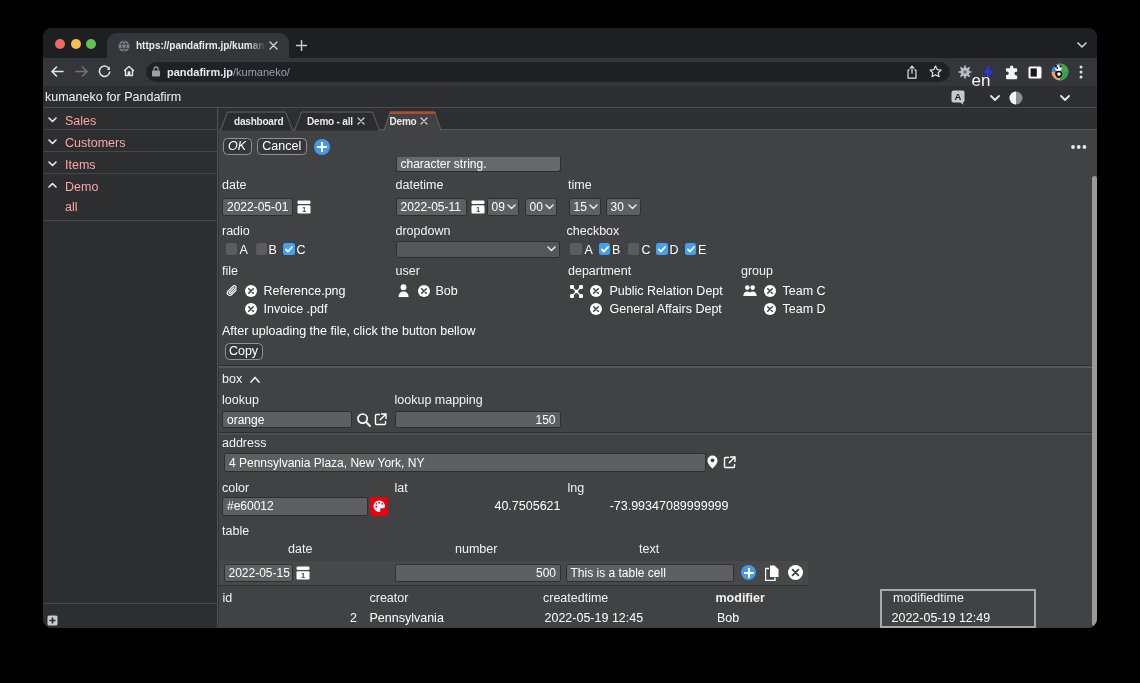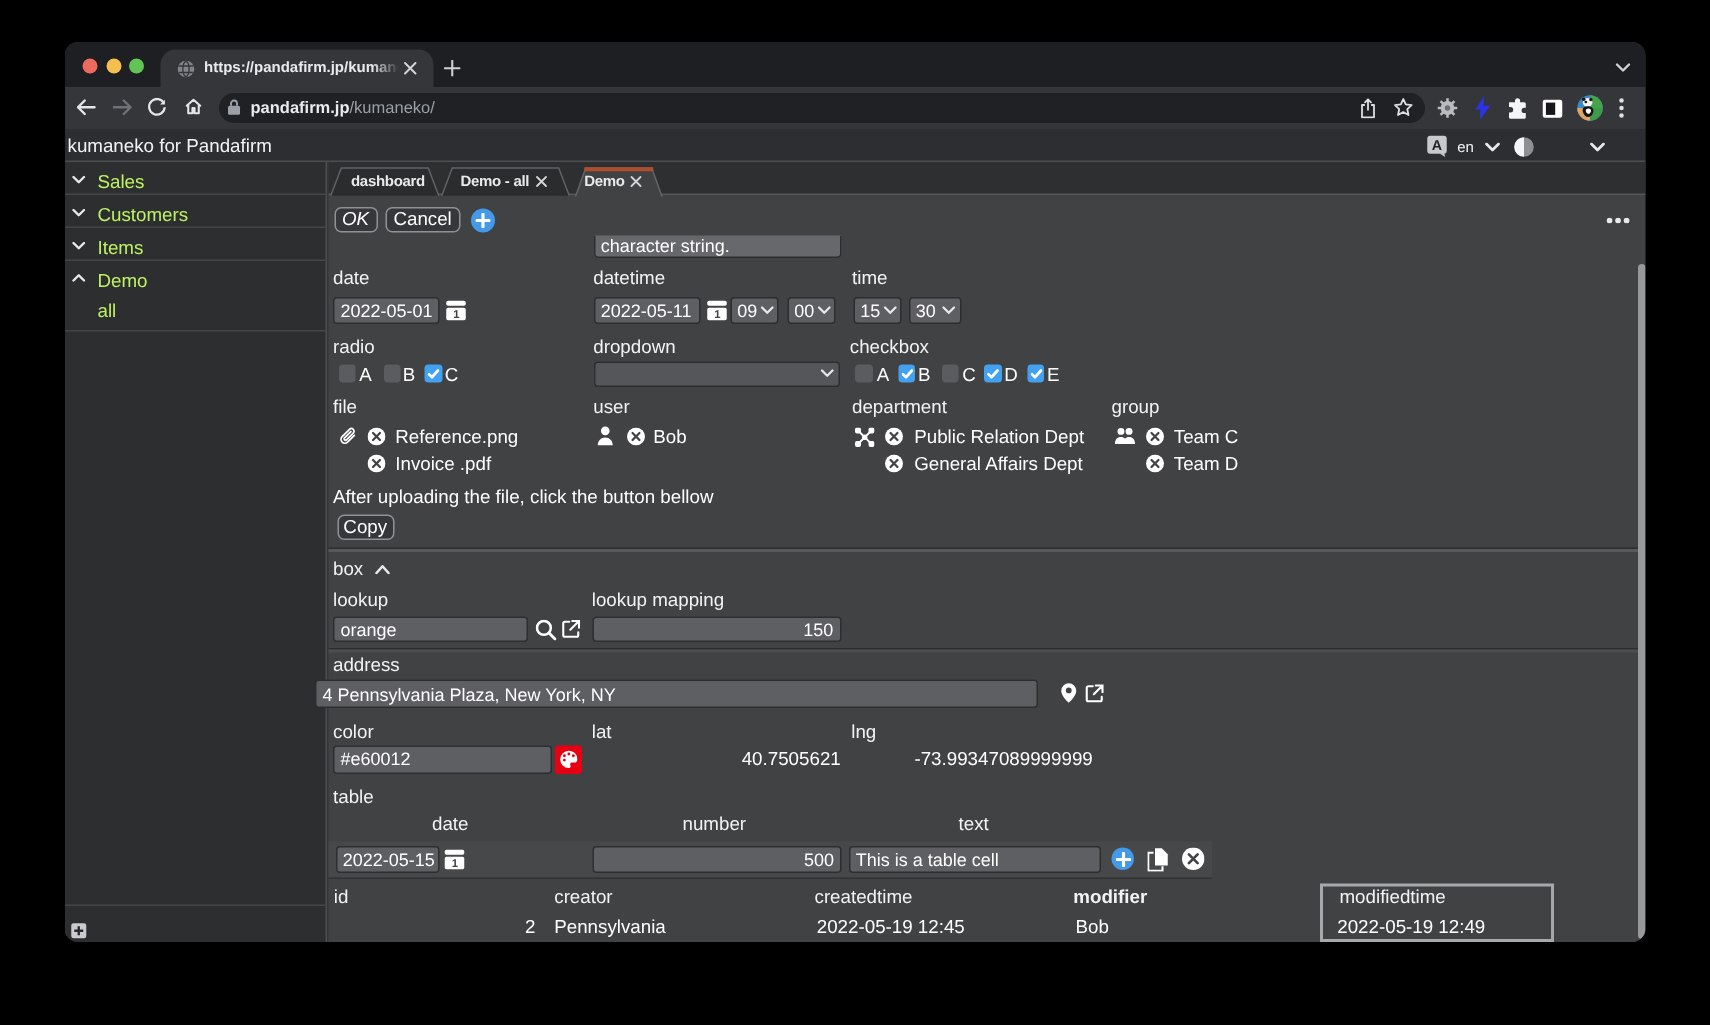--- a/index.html
+++ b/index.html
@@ -9,21 +9,21 @@
 .light{position:absolute;width:10px;height:10px;border-radius:50%;top:39px;}
 .lbl{position:absolute;color:#f2f3f4;font-size:12.5px;line-height:13px;white-space:nowrap;}
 .val{position:absolute;color:#fff;font-size:12.5px;line-height:13px;white-space:nowrap;}
 .inp{position:absolute;background:#5e5f62;border:1px solid #2d2e30;border-radius:2.5px;
   color:#fff;font-size:12px;display:flex;align-items:center;padding:0 4px;white-space:nowrap;overflow:hidden;}
 .btn{position:absolute;background:#36373a;border:1.25px solid #8f9194;border-radius:4.5px;
   color:#fff;font-size:12.5px;display:flex;align-items:center;justify-content:center;}
 .cb{position:absolute;width:11.5px;height:11.5px;border-radius:2.5px;background:#5b5c5f;}
 .cb.on{background:#42a1f0;}
 .plus{position:absolute;border-radius:50%;background:#449ae9;display:flex;align-items:center;justify-content:center;}
-.sideitem{position:absolute;color:#bef264;font-size:12.5px;left:65px;white-space:nowrap;}
+.sideitem{position:absolute;color:#fca5a5;font-size:12.5px;left:65px;white-space:nowrap;}
 .tabtxt{color:#e9eaeb;font-size:10px;font-weight:700;letter-spacing:-0.2px;white-space:nowrap;}
 </style>
 </head>
 <body>
 <div id="clipwin" style="position:absolute;left:43px;top:28px;width:1054px;height:600px;border-radius:9px;overflow:hidden;background:#35363a;will-change:transform;">
 <div style="position:absolute;left:-43px;top:-28px;width:1140px;height:683px;">
 
 <div class="abs" style="left:43px;top:28px;width:1054px;height:30px;background:#1e1f23;border-radius:9px 9px 0 0;"></div>
 <div class="light" style="left:55px;background:#ed6a5e;"></div>
 <div class="light" style="left:70.5px;background:#f5bf4f;"></div>
@@ -111,21 +111,21 @@
         <circle cx="2" cy="12" r="1.5" fill="#dde0e4"></circle>
 </svg>
 
 <div class="abs" style="left:43px;top:86px;width:1054px;height:21.5px;background:#2d2e31;border-bottom:1px solid #4c4e52;"></div>
 <div class="abs" style="left:45px;top:91px;color:#f2f3f4;font-size:12.5px;line-height:13px;white-space:nowrap;">kumaneko for Pandafirm</div>
 <svg class="abs" style="left:951px;top:90px;" width="15" height="15" viewBox="0 0 15 15">
  <rect x="0.5" y="0.5" width="13" height="12" rx="2" fill="#c7c9cc"></rect>
  <path d="M9 12.5l3.5 2.2-0.8-3z" fill="#c7c9cc"></path>
  <text x="7" y="10.2" font-size="9.5" font-weight="bold" fill="#232427" text-anchor="middle" font-family="Liberation Sans">A</text>
 </svg>
-<div class="abs" style="left:971.5px;top:92px;color:#f2f3f4;font-size:10px;line-height:13px;">en</div>
+<div class="abs" style="left:971.5px;top:74px;color:#f2f3f4;font-size:17px;line-height:13px;">en</div>
 <svg class="abs" style="left:990px;top:94.5px;" width="10" height="7" viewBox="0 0 10 7">
  <path d="M1 1l4 4 4-4" fill="none" stroke="#e8e9eb" stroke-width="1.8" stroke-linecap="round" stroke-linejoin="round"></path>
 </svg>
 <svg class="abs" style="left:1008.5px;top:90.5px;" width="14" height="14" viewBox="0 0 14 14">
  <circle cx="7" cy="7" r="6.5" fill="#8d8f93"></circle>
  <path d="M7 0.5A6.5 6.5 0 0 0 7 13.5z" fill="#f5f6f7"></path>
 </svg>
 <div class="abs" style="left:1030.5px;top:91.5px;color:#f97316;font-size:12.5px;line-height:13px;margin-top:45px;">dark</div>
 <svg class="abs" style="left:1059.5px;top:94.5px;" width="10" height="7" viewBox="0 0 10 7">
  <path d="M1 1l4 4 4-4" fill="none" stroke="#e8e9eb" stroke-width="1.8" stroke-linecap="round" stroke-linejoin="round"></path>
@@ -343,21 +343,21 @@
  <path d="M9 9L13 13" stroke="#fff" stroke-width="1.9" stroke-linecap="round"></path>
 </svg>
 <svg class="abs" style="left:373.5px;top:413px;" width="13" height="13" viewBox="0 0 13 13">
  <path d="M5.5 1.5H2.5a1 1 0 0 0-1 1v8a1 1 0 0 0 1 1h8a1 1 0 0 0 1-1V8.5" fill="none" stroke="#fff" stroke-width="1.4" stroke-linecap="round"></path>
  <path d="M7.5 1h4.5v4.5M11.5 1.5L6.2 6.8" fill="none" stroke="#fff" stroke-width="1.4" stroke-linecap="round"></path>
 </svg>
 <div class="inp" style="left:394.5px;top:411px;width:166px;height:17px;justify-content:flex-end;">150</div>
 <div class="abs" style="left:219px;top:432px;width:873px;height:1px;background:#2c2d2e;"></div>
 <div class="abs" style="left:219px;top:433px;width:873px;height:2px;background:#4d4e51;"></div>
 <div class="lbl" style="left:222px;top:436.5px;">address</div>
-<div class="inp" style="left:210px;top:453px;width:481.5px;height:19px;">4 Pennsylvania Plaza, New York, NY</div>
+<div class="inp" style="left:224px;top:453px;width:481.5px;height:19px;">4 Pennsylvania Plaza, New York, NY</div>
 <svg class="abs" style="left:707px;top:455px;" width="11" height="14" viewBox="0 0 11 14">
  <path d="M5.5 0.5a5 5 0 0 1 5 5c0 3.2-3.4 6.6-5 8-1.6-1.4-5-4.8-5-8a5 5 0 0 1 5-5z" fill="#fff"></path>
  <circle cx="5.5" cy="5.3" r="1.9" fill="#414244"></circle>
 </svg>
 <svg class="abs" style="left:722.5px;top:456px;" width="13" height="13" viewBox="0 0 13 13">
  <path d="M5.5 1.5H2.5a1 1 0 0 0-1 1v8a1 1 0 0 0 1 1h8a1 1 0 0 0 1-1V8.5" fill="none" stroke="#fff" stroke-width="1.4" stroke-linecap="round"></path>
  <path d="M7.5 1h4.5v4.5M11.5 1.5L6.2 6.8" fill="none" stroke="#fff" stroke-width="1.4" stroke-linecap="round"></path>
 </svg>
 <div class="lbl" style="left:222px;top:482px;">color</div>
 <div class="lbl" style="left:394.5px;top:482px;">lat</div>

